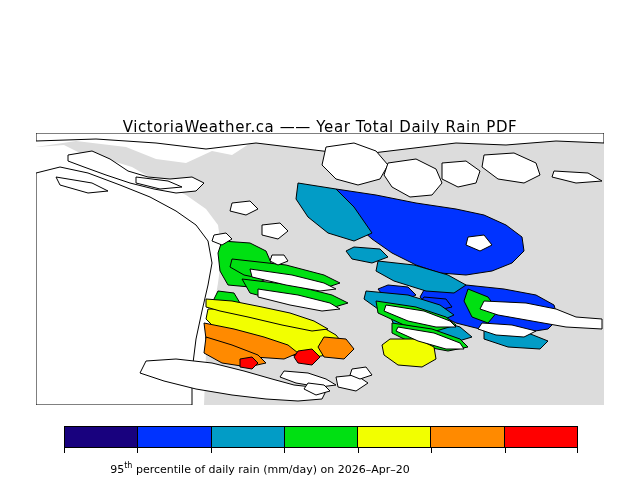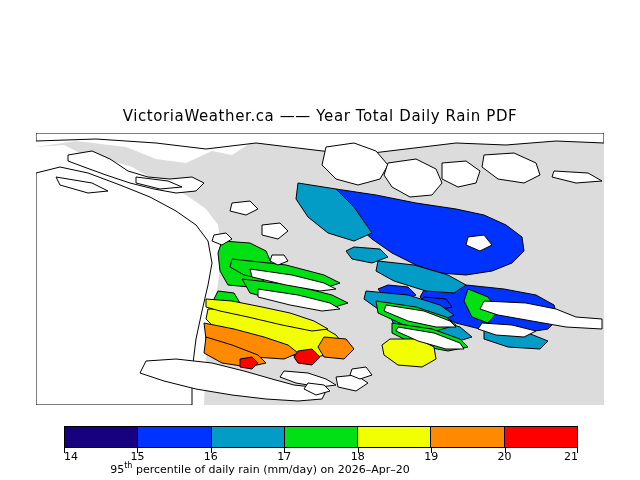--- a/index.html
+++ b/index.html
@@ -18,21 +18,21 @@
     position: absolute;
     left: 0; top: 0;
     width: 640px;
     height: 480px;
     background: #ffffff;
   }
   
   #title {
     position: absolute;
     left: 0;
-    top: 107px;
+    top: 118px;
     width: 640px;
     text-align: center;
     font-family: "DejaVu Sans", sans-serif;
     font-size: 15px;
     letter-spacing: 0.6px;
     color: #000000;
     white-space: nowrap;
   }
   
   #map-panel {
@@ -241,28 +241,18 @@
   <div id="cb-ticks">
       <div class="cb-tick" style="left: 0px;"></div>
       <div class="cb-tick" style="left: 73.4286px;"></div>
       <div class="cb-tick" style="left: 146.857px;"></div>
       <div class="cb-tick" style="left: 220.286px;"></div>
       <div class="cb-tick" style="left: 293.714px;"></div>
       <div class="cb-tick" style="left: 367.143px;"></div>
       <div class="cb-tick" style="left: 440.571px;"></div>
       <div class="cb-tick" style="left: 513px;"></div>
     </div>
-  <div id="cb-labels">
-      <div class="cb-label" style="left: 0px; transform: translateX(0px);">14</div>
-      <div class="cb-label" style="left: 73.4286px;">15</div>
-      <div class="cb-label" style="left: 146.857px;">16</div>
-      <div class="cb-label" style="left: 220.286px;">17</div>
-      <div class="cb-label" style="left: 293.714px;">18</div>
-      <div class="cb-label" style="left: 367.143px;">19</div>
-      <div class="cb-label" style="left: 440.571px;">20</div>
-      <div class="cb-label" style="left: 514px; transform: translateX(-100%);">21</div>
-    </div>
 
   <div id="cb-caption">
     <span>95</span><sup>th</sup><span> percentile of daily rain (mm/day) on 2026–Apr–20</span>
   </div>
 
 </div>
 
 </body></html>

